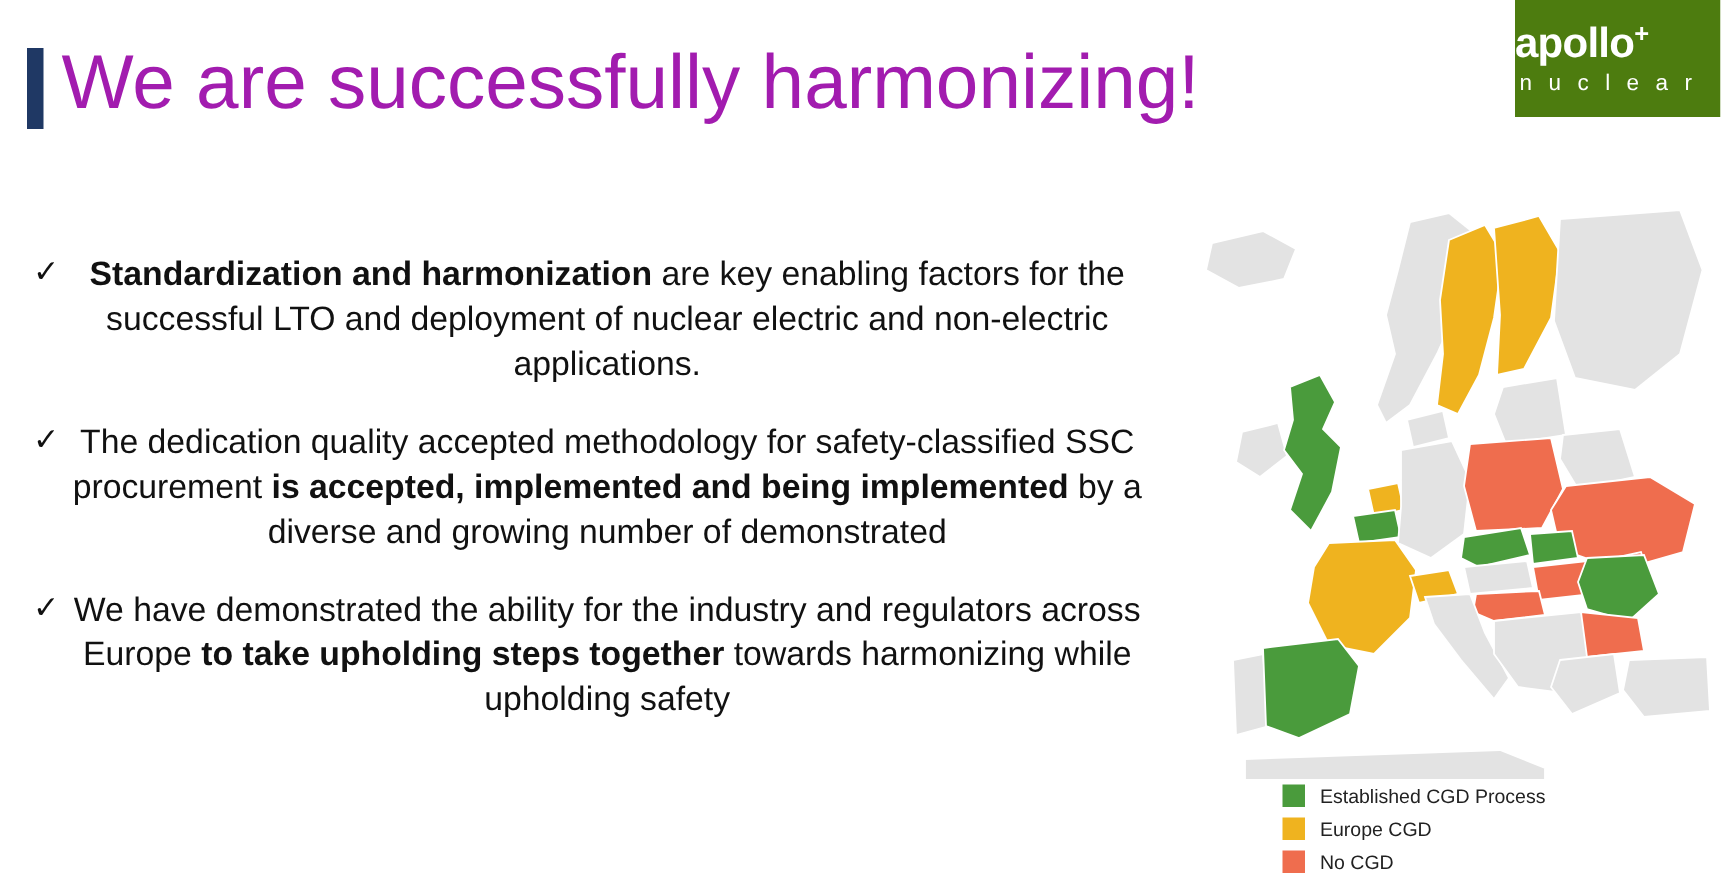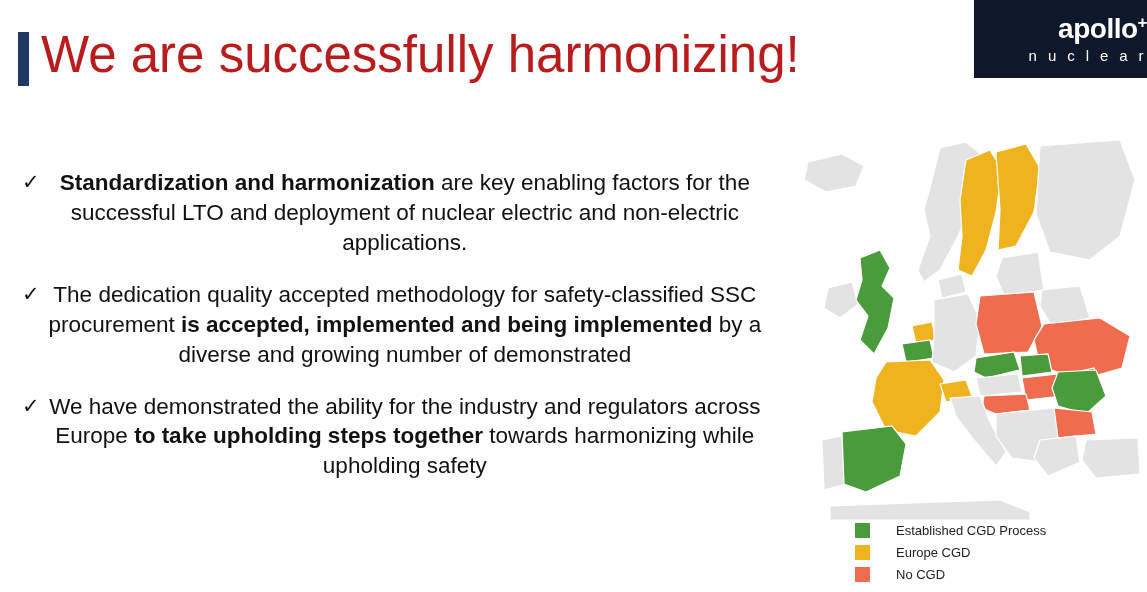--- a/index.html
+++ b/index.html
@@ -13,27 +13,27 @@
     font-family: "Liberation Sans", sans-serif;
     overflow: hidden;
     position: relative;
   }
 
   
   .logo-box {
     position: absolute;
     top: 0;
     right: 0;
-    width: 173px;
+    width: 137px;
     height: 78px;
-    background: #0f172a;
+    background: #4d7c0f;
     color: #ffffff;
     display: flex;
     flex-direction: column;
-    align-items: flex-end;
+    align-items: flex-start;
     justify-content: center;
   }
   .logo-main {
     font-size: 28px;
     font-weight: bold;
     letter-spacing: -0.5px;
     line-height: 1;
     position: relative;
   }
   .logo-plus {
@@ -58,21 +58,21 @@
   }
   .title-bar {
     width: 11px;
     height: 54px;
     background: #1f3864;
     margin-right: 12px;
     margin-top: 4px;
   }
   .title-text {
     font-size: 51px;
-    color: #b91c1c;
+    color: #a21caf;
     line-height: 1.05;
     white-space: nowrap;
     font-weight: normal;
   }
 
   
   .bullets {
     position: absolute;
     top: 168px;
     left: 22px;
@@ -112,21 +112,20 @@
   .legend {
     position: absolute;
     left: 855px;
     top: 523px;
     width: 240px;
   }
   .legend-row {
     display: flex;
     align-items: center;
     margin-bottom: 7px;
-    gap: 16px;
   }
   .swatch {
     width: 15px;
     height: 15px;
     margin-right: 10px;
     flex: 0 0 auto;
   }
   .legend-label {
     font-size: 13px;
     color: #222222;

